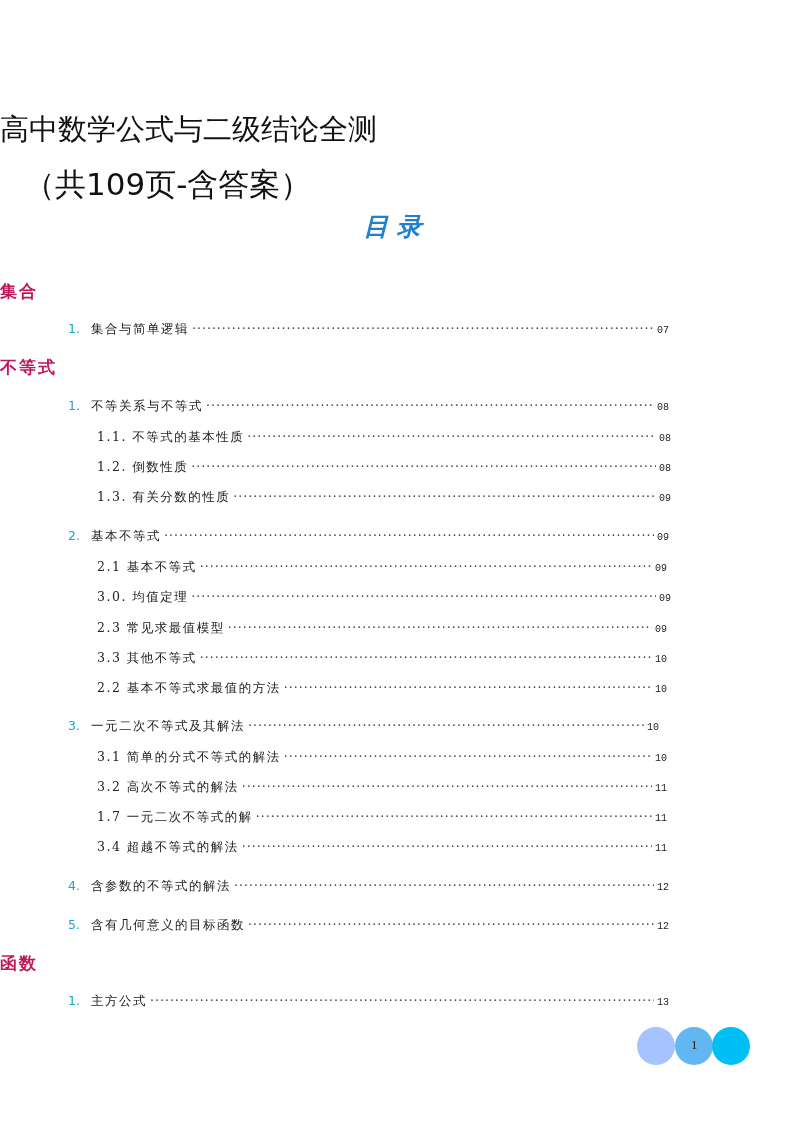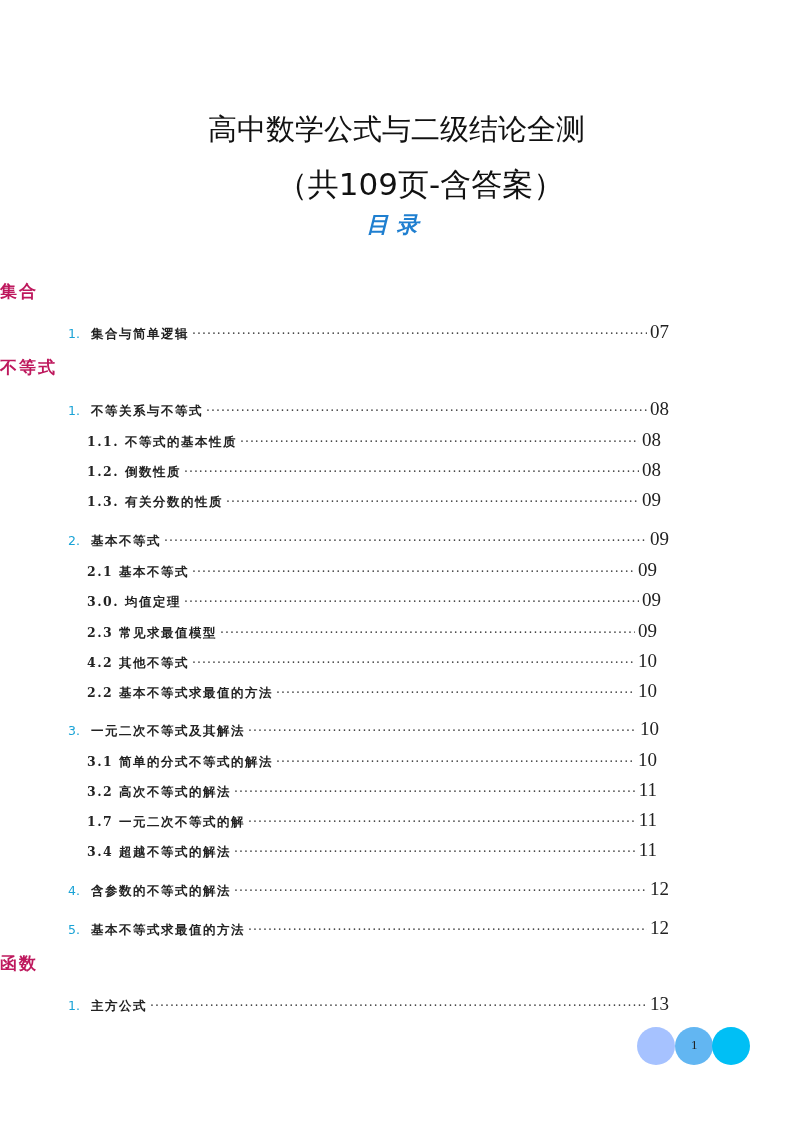--- a/index.html
+++ b/index.html
@@ -1,29 +1,29 @@
 <!DOCTYPE html>
 <html><head>
 <meta charset="utf-8">
 <style>
   html,body{margin:0;padding:0;background:#fff;}
   body{width:793px;height:1122px;position:relative;overflow:hidden;font-family:"DejaVu Serif",serif;color:#222;}
-  .title{position:absolute;left:0;width:793px;text-align:center;font-family:"DejaVu Sans",sans-serif;color:#111;}
+  .title{position:absolute;left:0;width:793px;font-family:"DejaVu Sans",sans-serif;color:#111;}
   .t1{top:110px;font-size:29px;}
   .t2{top:164px;font-size:31px;margin-left:24px;}
-  .toc-head{position:absolute;left:0;width:793px;top:210px;text-align:center;font-size:22px;font-weight:bold;color:#1f7fd0;font-style:italic;letter-spacing:8px;}
+  .toc-head{position:absolute;left:0;width:793px;top:210px;text-align:center;font-size:25px;font-weight:bold;color:#1f7fd0;font-style:italic;letter-spacing:8px;}
   .sec{position:absolute;left:0;width:793px;text-align:left;font-size:17px;font-weight:bold;color:#be185d;letter-spacing:2px;}
   .row{position:absolute;display:flex;align-items:baseline;font-size:12.5px;color:#222;white-space:nowrap;}
   .row .num{color:#1aa3d6;font-family:"DejaVu Sans",sans-serif;width:23px;}
-  .row .lbl{letter-spacing:1.5px;font-weight:bold;}
+  .row .lbl{letter-spacing:1.5px;}
   .row .dots{flex:1;overflow:hidden;margin:0 3px;color:#444;letter-spacing:1px;}
   .row .dots::before{content:"··································································································································································";}
-  .row .pg{font-family:Liberation Serif, serif;font-size:19px;}
+  .row .pg{font-family:Liberation Mono, monospace;font-size:10px;}
   .l1{left:68px;width:601px;}
-  .l2{left:87px;}
+  .l2{left:97px;}
   .circ{position:absolute;width:38px;height:38px;border-radius:50%;top:1027px;}
   .pnum{position:absolute;top:1037px;font-size:13px;color:#222;font-family:"Liberation Serif",serif;}
 </style>
 </head>
 <body>
 
 <div class="title t1">高中数学公式与二级结论全测</div>
 <div class="title t2">（共109页-含答案）</div>
 <div class="toc-head">目录</div>
 
@@ -73,21 +73,21 @@
     <span class="lbl">3.0. 均值定理</span>
     <span class="dots"></span>
     <span class="pg">09</span>
   </div>
 <div class="row l2" style="top:620px;width:570px">
     <span class="lbl">2.3 常见求最值模型</span>
     <span class="dots"></span>
     <span class="pg">09</span>
   </div>
 <div class="row l2" style="top:650px;width:570px">
-    <span class="lbl">4.2 其他不等式</span>
+    <span class="lbl">3.3 其他不等式</span>
     <span class="dots"></span>
     <span class="pg">10</span>
   </div>
 <div class="row l2" style="top:680px;width:570px">
     <span class="lbl">2.2 基本不等式求最值的方法</span>
     <span class="dots"></span>
     <span class="pg">10</span>
   </div>
 
 <div class="row l1" style="top:718px;width:591px">
@@ -118,21 +118,21 @@
   </div>
 
 <div class="row l1" style="top:878px">
     <span class="num">4.</span>
     <span class="lbl">含参数的不等式的解法</span>
     <span class="dots"></span>
     <span class="pg">12</span>
   </div>
 <div class="row l1" style="top:917px">
     <span class="num">5.</span>
-    <span class="lbl">基本不等式求最值的方法</span>
+    <span class="lbl">含有几何意义的目标函数</span>
     <span class="dots"></span>
     <span class="pg">12</span>
   </div>
 
 <div class="sec" style="top:952px">函数</div>
 <div class="row l1" style="top:993px">
     <span class="num">1.</span>
     <span class="lbl">主方公式</span>
     <span class="dots"></span>
     <span class="pg">13</span>

